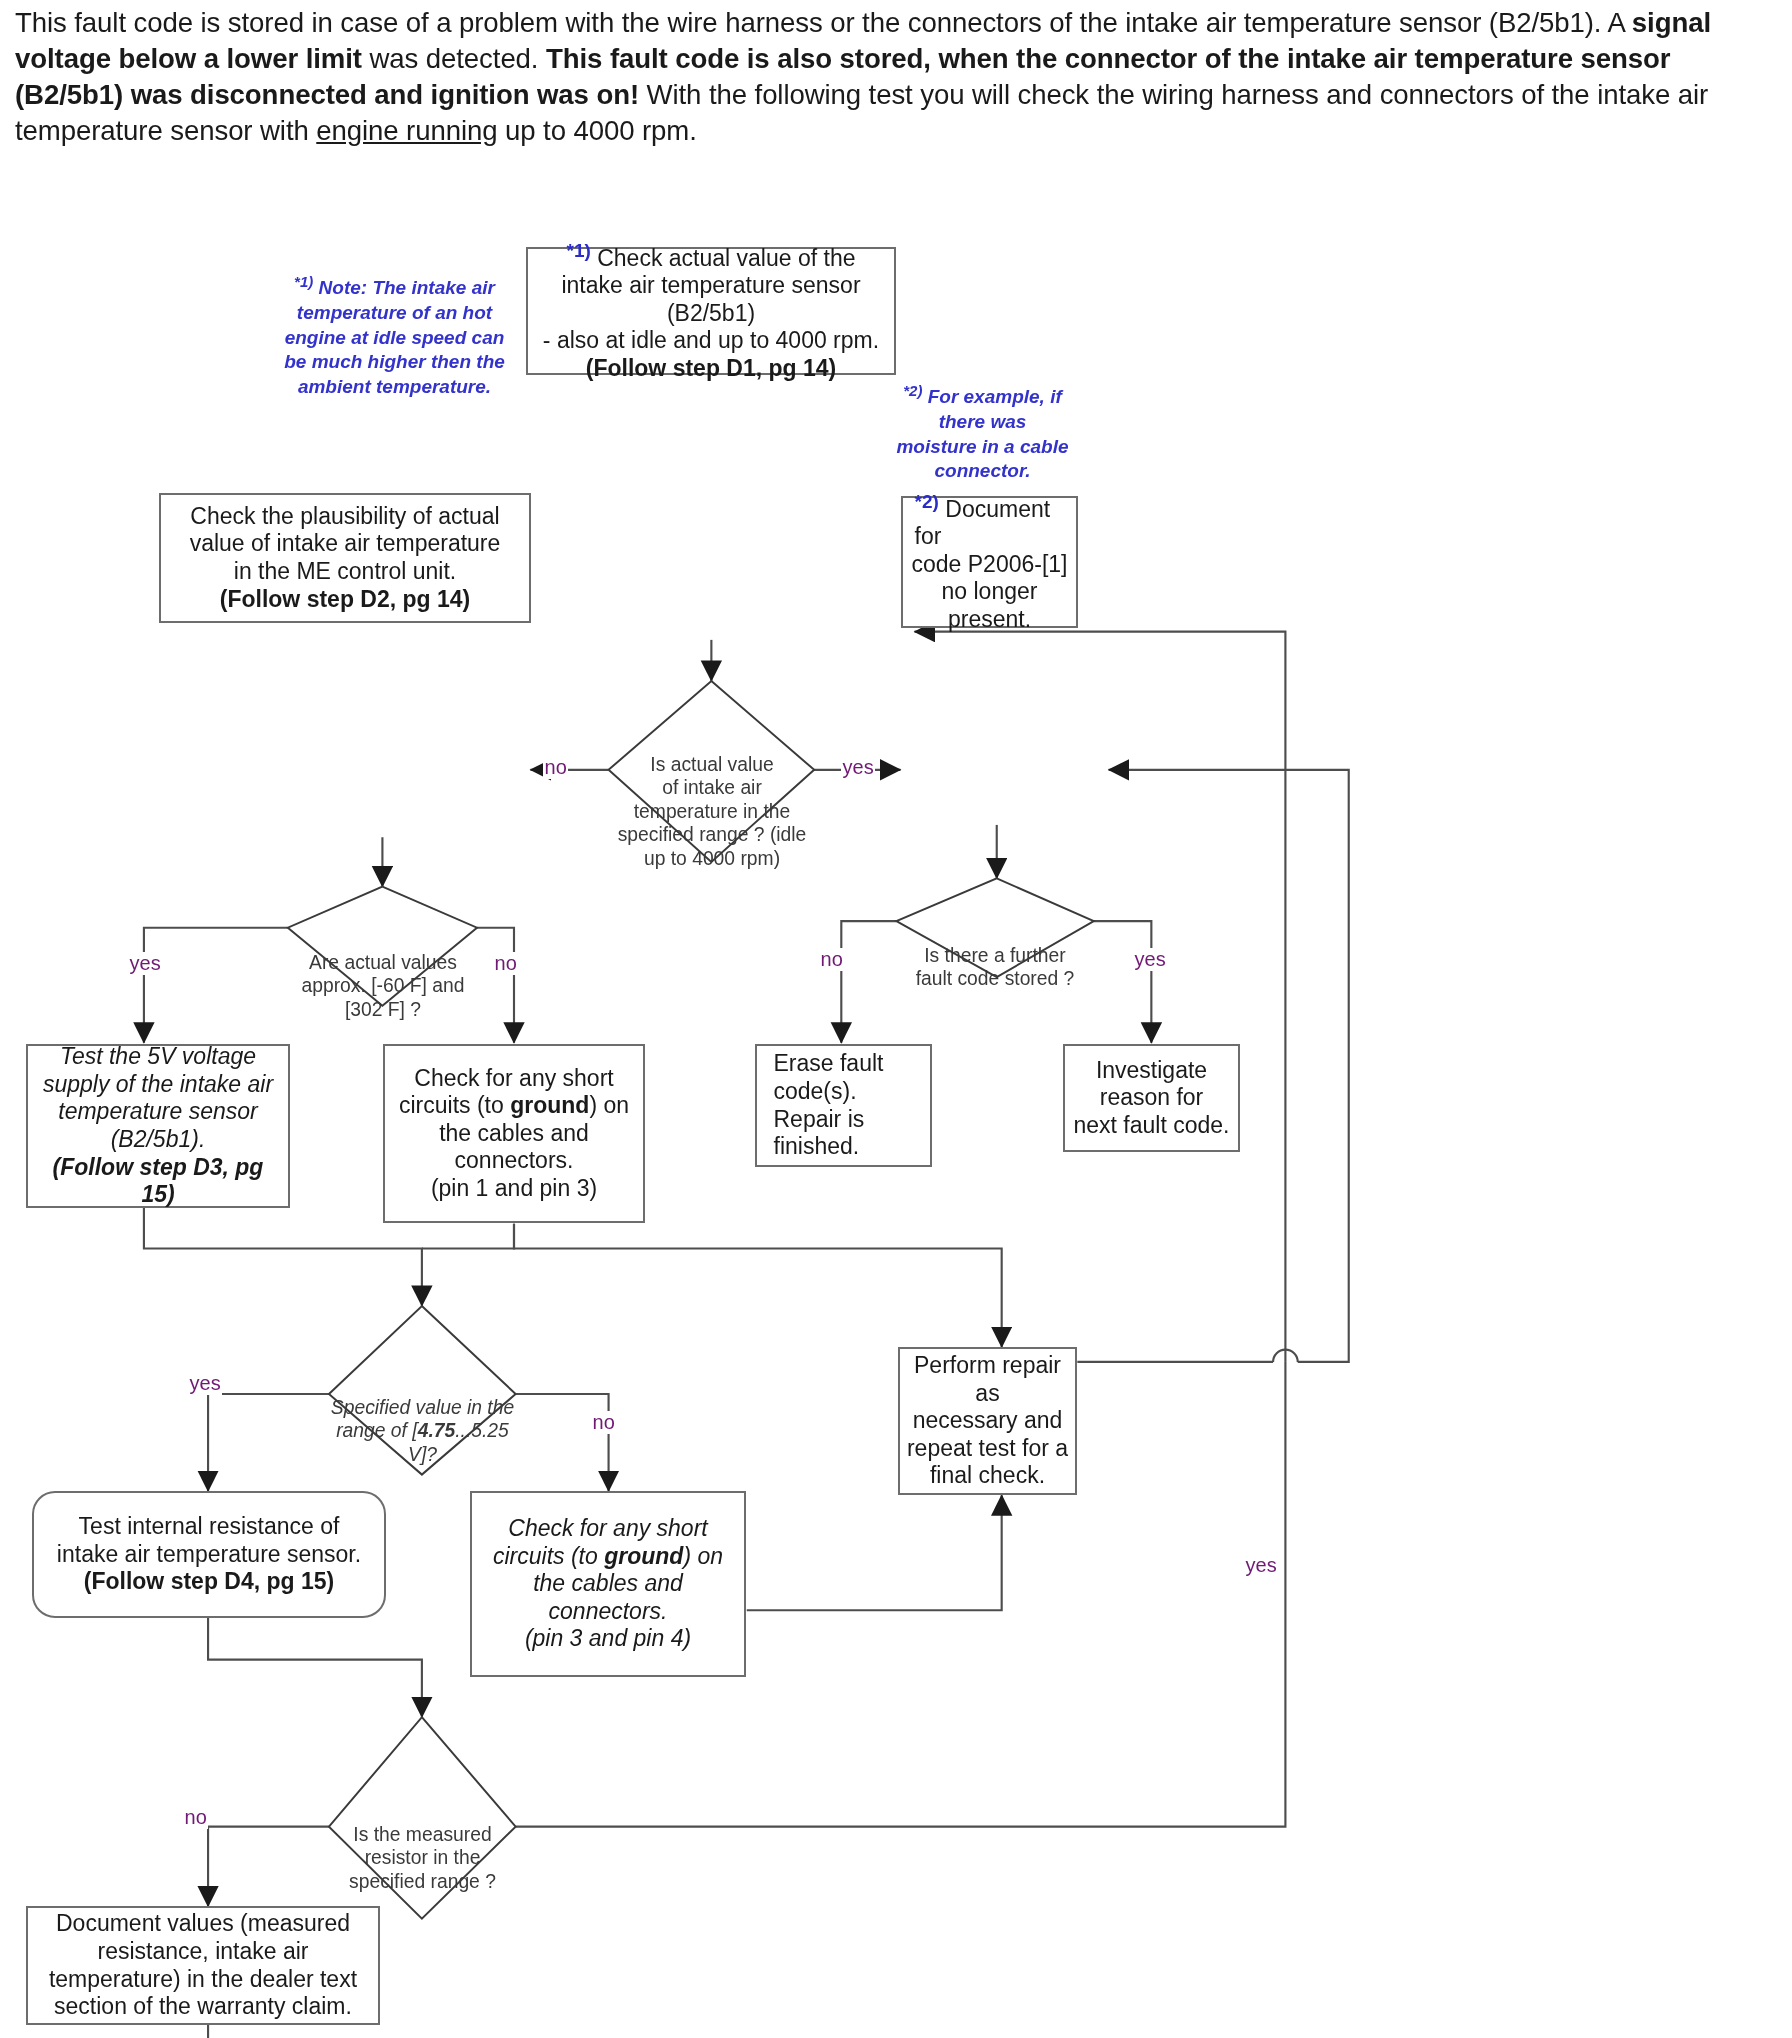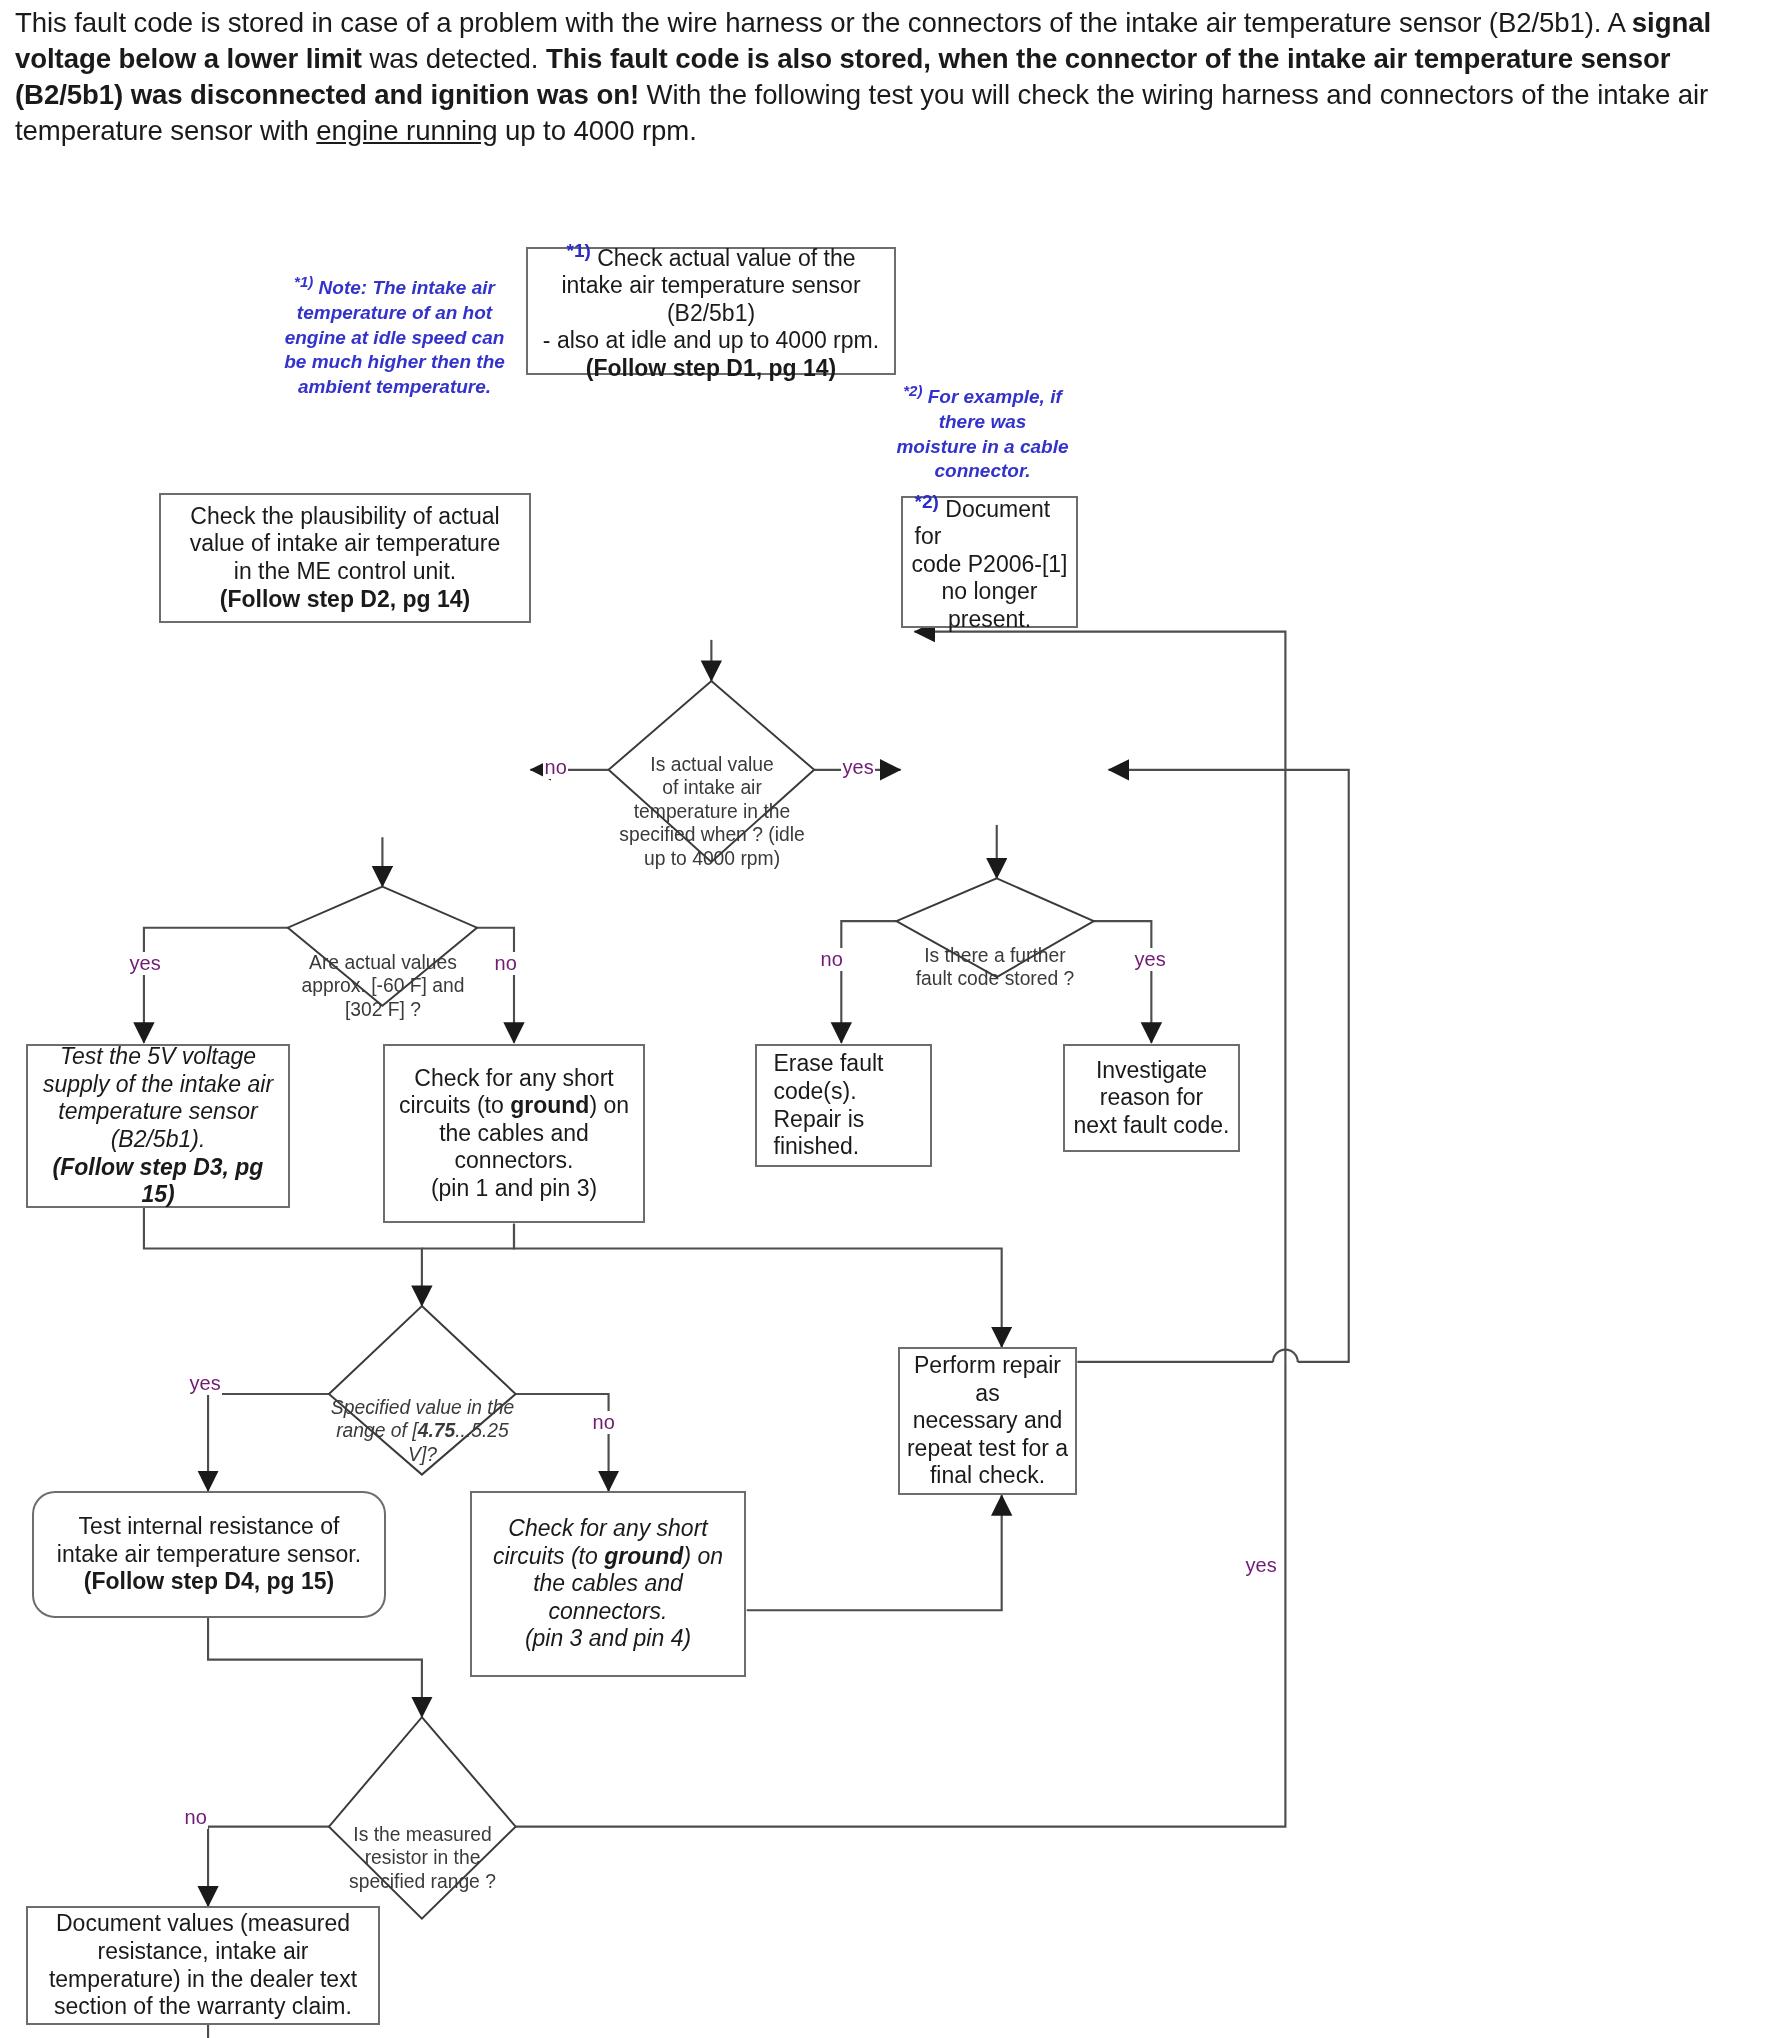--- a/index.html
+++ b/index.html
@@ -264,21 +264,21 @@
       <div>temperature) in the dealer text</div>
       <div>section of the warranty claim.</div>
     </div>
   </div>
 
   <div class="diamond" style="left:591px;top:469px;width:242px;height:181px;">
     <div class="dtext">
       <div>Is actual value</div>
       <div>of intake air</div>
       <div>temperature in the</div>
-      <div>specified when ? (idle</div>
+      <div>specified range ? (idle</div>
       <div>up to 4000 rpm)</div>
     </div>
   </div>
 
   <div class="diamond" style="left:280px;top:674px;width:206px;height:119px;">
     <div class="dtext">
       <div>Are actual values</div>
       <div>approx. [-60 F] and</div>
       <div>[302 F] ?</div>
     </div>

